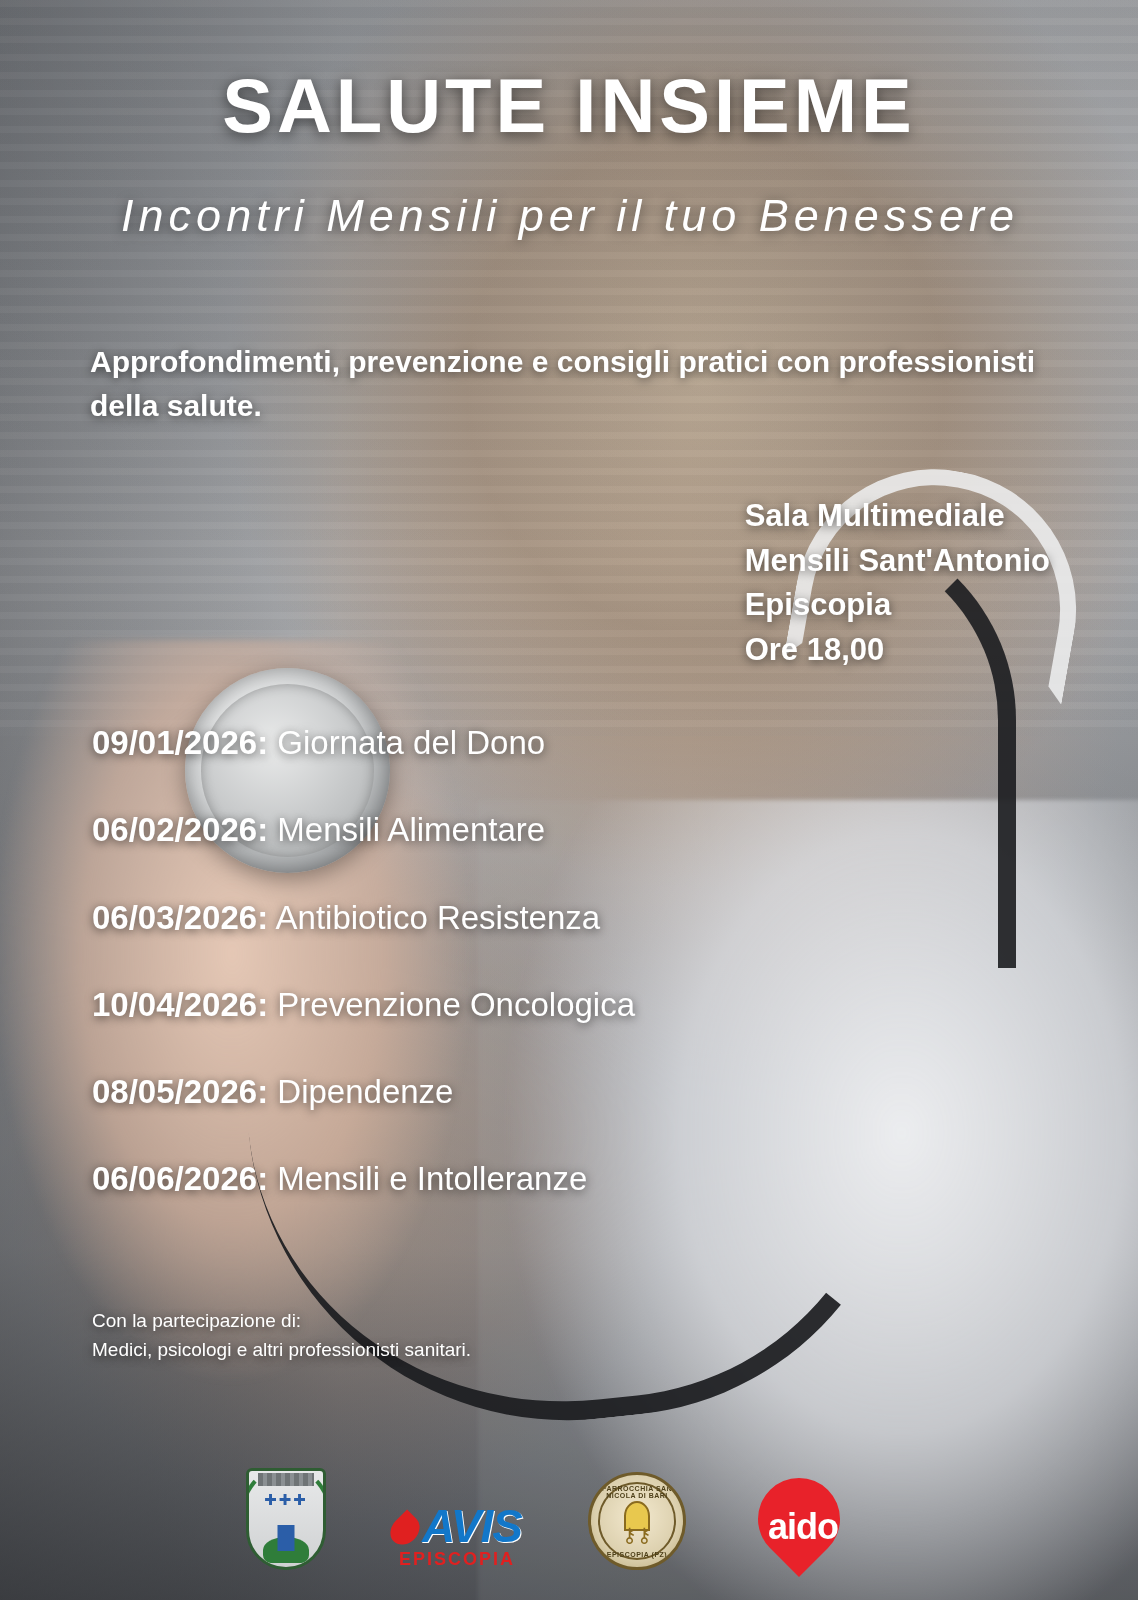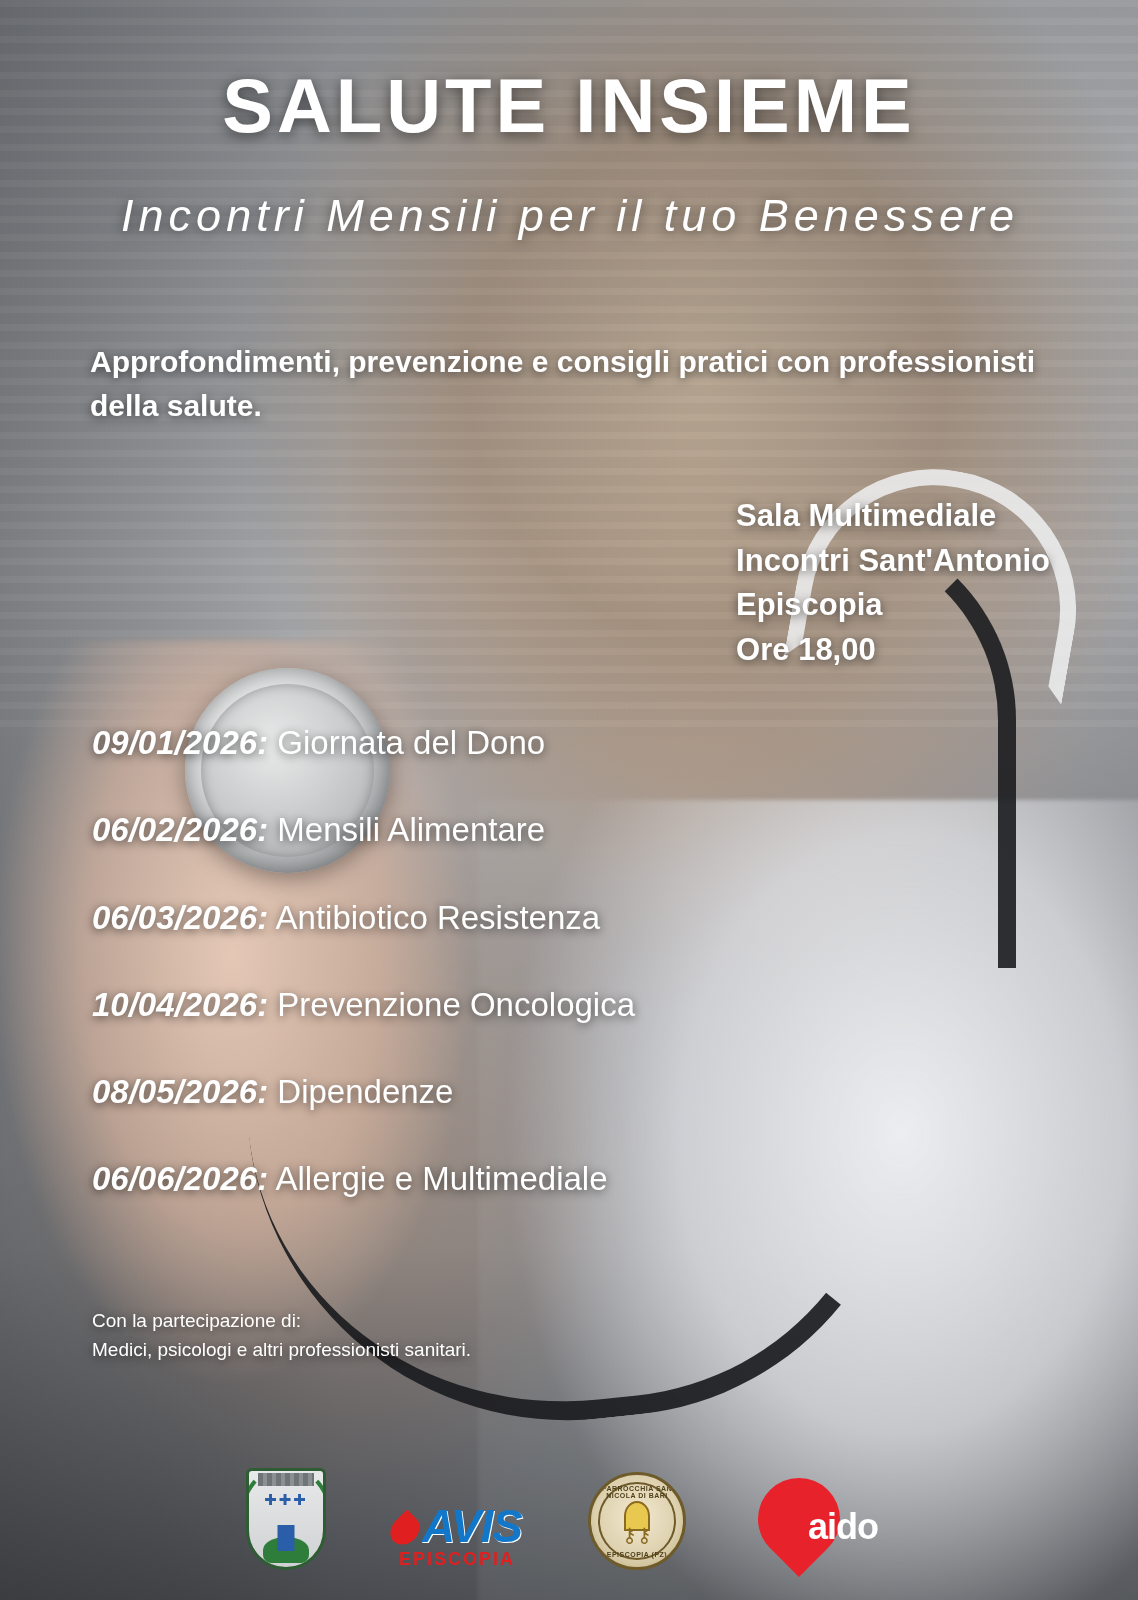--- a/index.html
+++ b/index.html
@@ -176,21 +176,21 @@
     left: 92px;
     width: 960px;
   }
   .sched-row {
     font-size: 33px;
     line-height: 1.1;
     margin-bottom: 51px;
     text-shadow: 0 2px 10px rgba(0,0,0,.6);
     white-space: nowrap;
   }
-  .sched-date { font-weight: 700; font-style: italic; }
+  .sched-date { font-weight: 700; }
   .sched-topic { font-weight: 400; }
 
   .partners {
     position: absolute;
     top: 1306px;
     left: 92px;
     font-size: 19px;
     line-height: 1.55;
     font-weight: 400;
     text-shadow: 0 2px 10px rgba(0,0,0,.6);
@@ -302,21 +302,21 @@
   .aido .dropbg {
     position: absolute; left: 6px; top: 0;
     width: 82px; height: 82px;
     background: #e8222a;
     border-radius: 50% 50% 50% 0;
     transform: rotate(-45deg);
   }
   .aido .word {
     position: absolute; left: 16px; top: 28px;
     width: 120px;
-    color: #fff; font-size: 36px; font-weight: 700; letter-spacing: -1px; margin-left: 40px;
+    color: #fff; font-size: 36px; font-weight: 700; letter-spacing: -1px;
   }
 </style>
 </head>
 <body>
 
 <div class="poster">
 
   <div class="bg"></div>
   <div class="bg-blinds"></div>
   <div class="coat"></div>
@@ -329,21 +329,21 @@
   <div class="content">
 
     <div class="title">SALUTE INSIEME</div>
 
     <div class="subtitle">Incontri Mensili per il tuo Benessere</div>
 
     <div class="lead">Approfondimenti, prevenzione e consigli pratici con professionisti della salute.</div>
 
     <div class="venue">
       <div>Sala Multimediale</div>
-      <div>Incontri Sant'Antonio</div>
+      <div>Mensili Sant'Antonio</div>
       <div>Episcopia</div>
       <div>Ore 18,00</div>
     </div>
 
     <div class="schedule">
       <div class="sched-row">
         <span class="sched-date">09/01/2026:</span>
         <span class="sched-topic">Giornata del Dono</span>
       </div>
       <div class="sched-row">
@@ -357,21 +357,21 @@
       <div class="sched-row">
         <span class="sched-date">10/04/2026:</span>
         <span class="sched-topic">Prevenzione Oncologica</span>
       </div>
       <div class="sched-row">
         <span class="sched-date">08/05/2026:</span>
         <span class="sched-topic">Dipendenze</span>
       </div>
       <div class="sched-row">
         <span class="sched-date">06/06/2026:</span>
-        <span class="sched-topic">Allergie e Multimediale</span>
+        <span class="sched-topic">Mensili e Intolleranze</span>
       </div>
     </div>
 
     <div class="partners">
       <div>Con la partecipazione di:</div>
       <div>Medici, psicologi e altri professionisti sanitari.</div>
     </div>
 
     <div class="logos">
 

